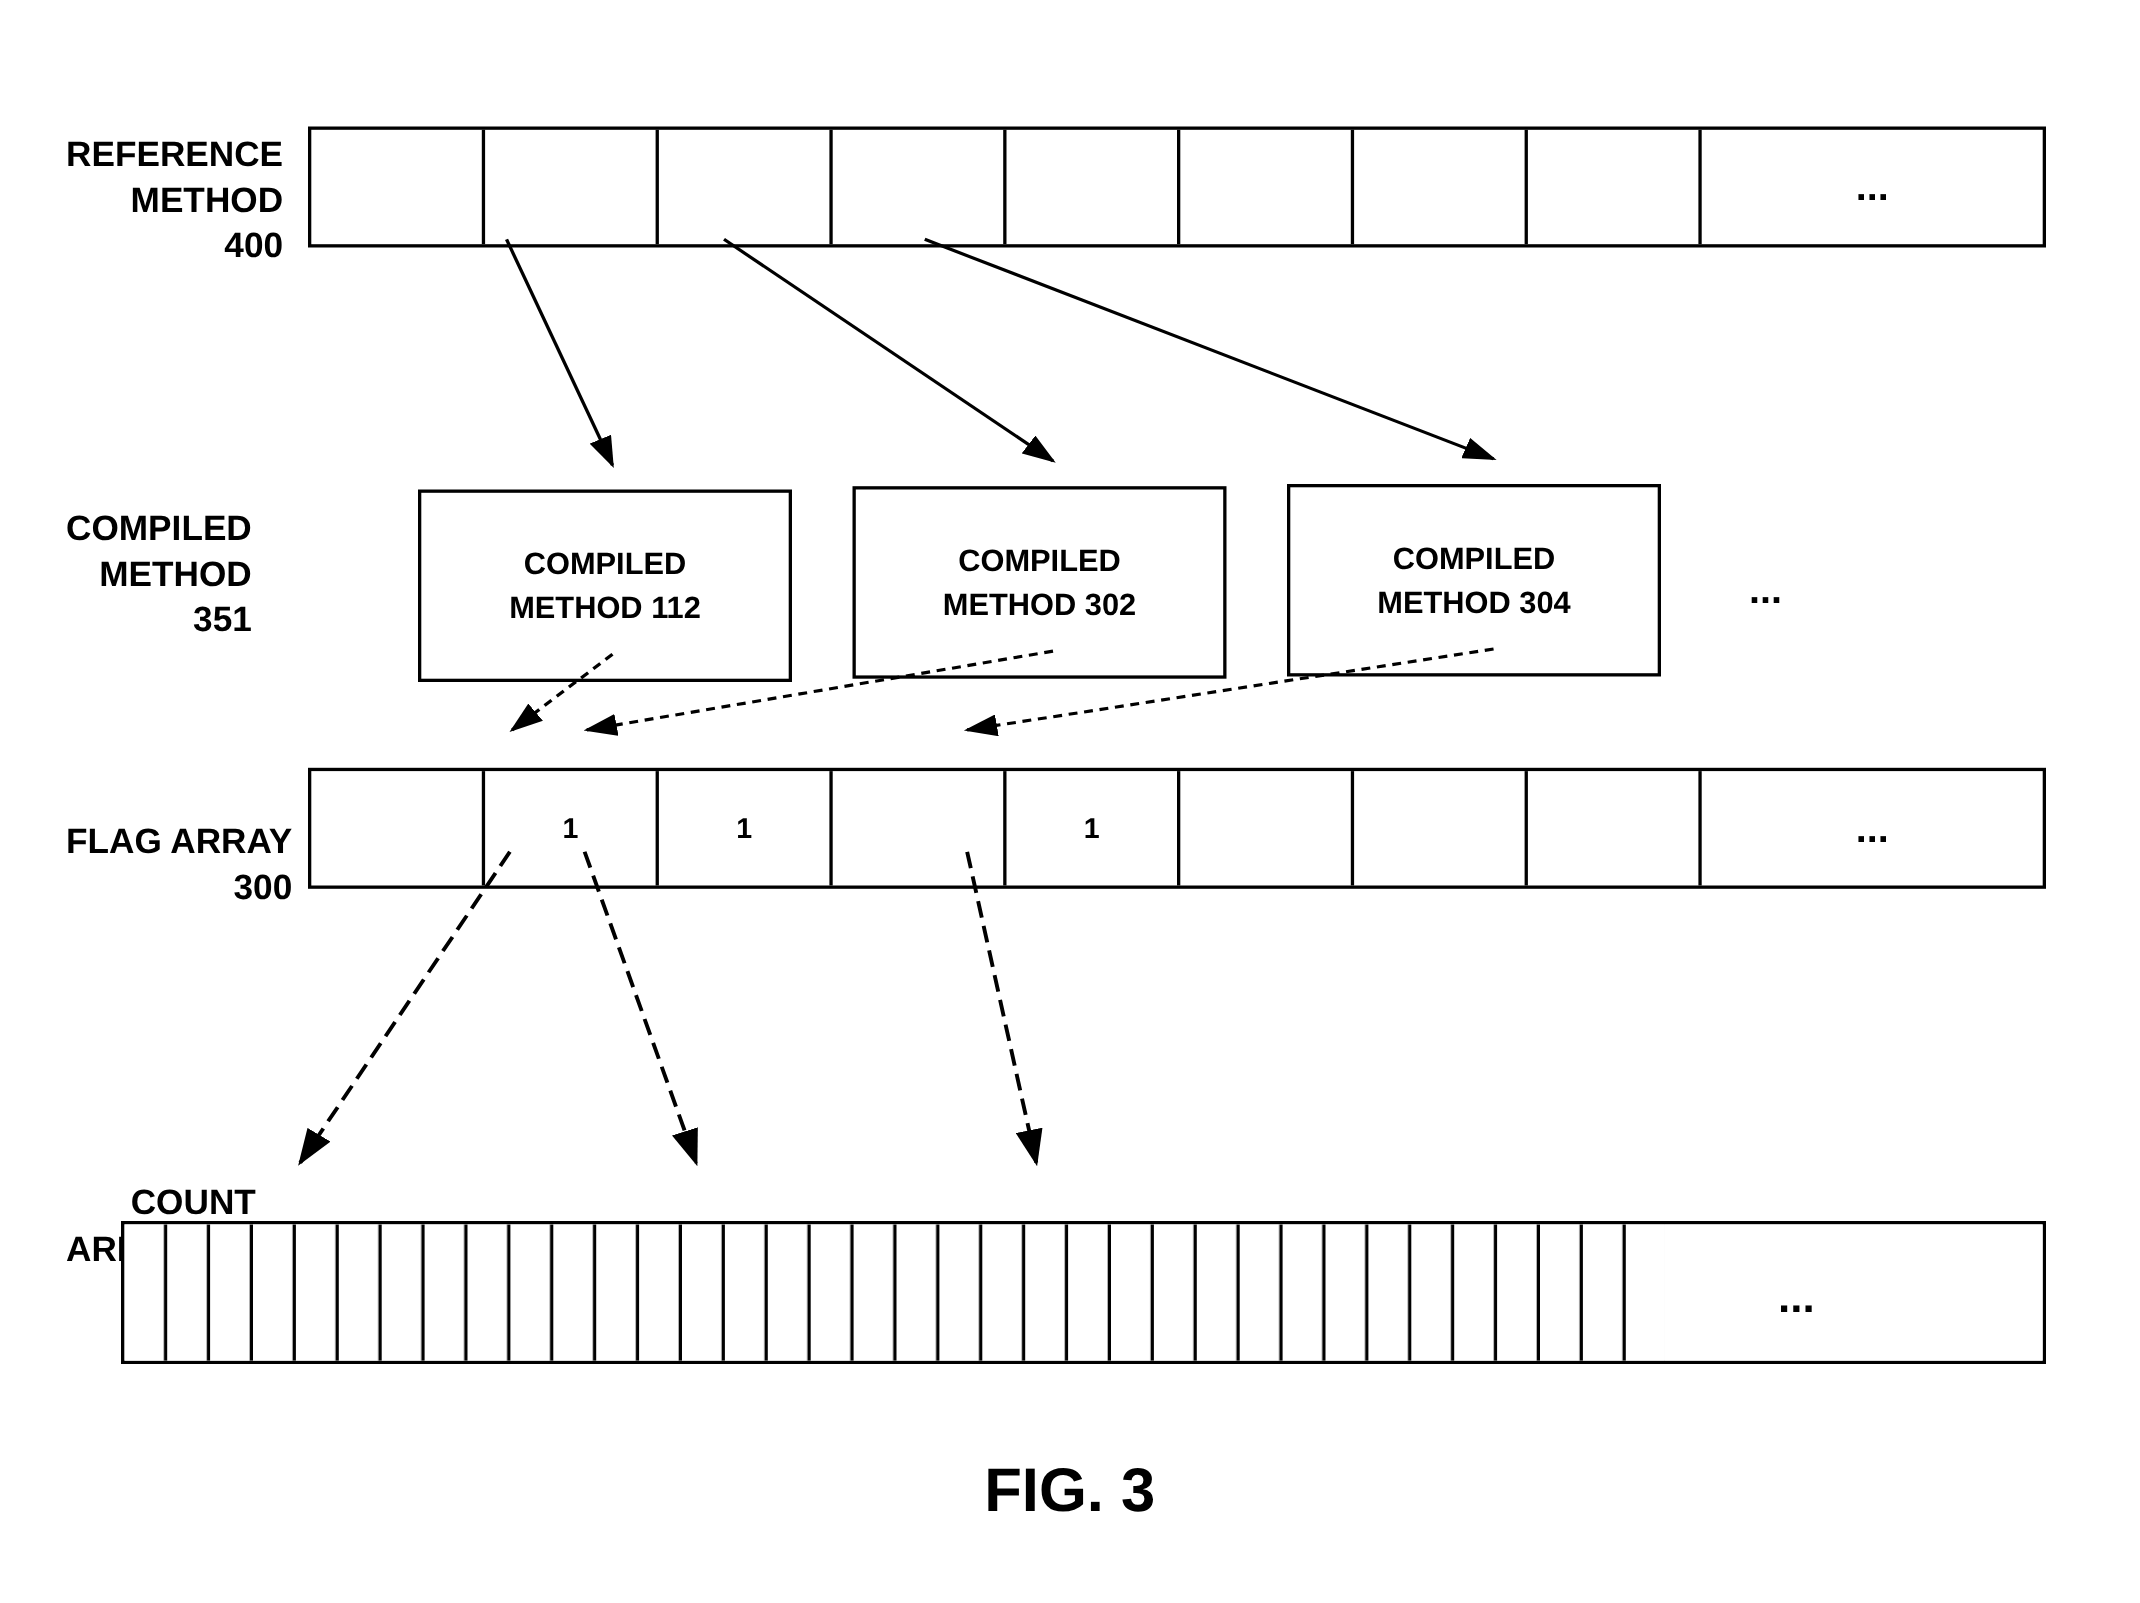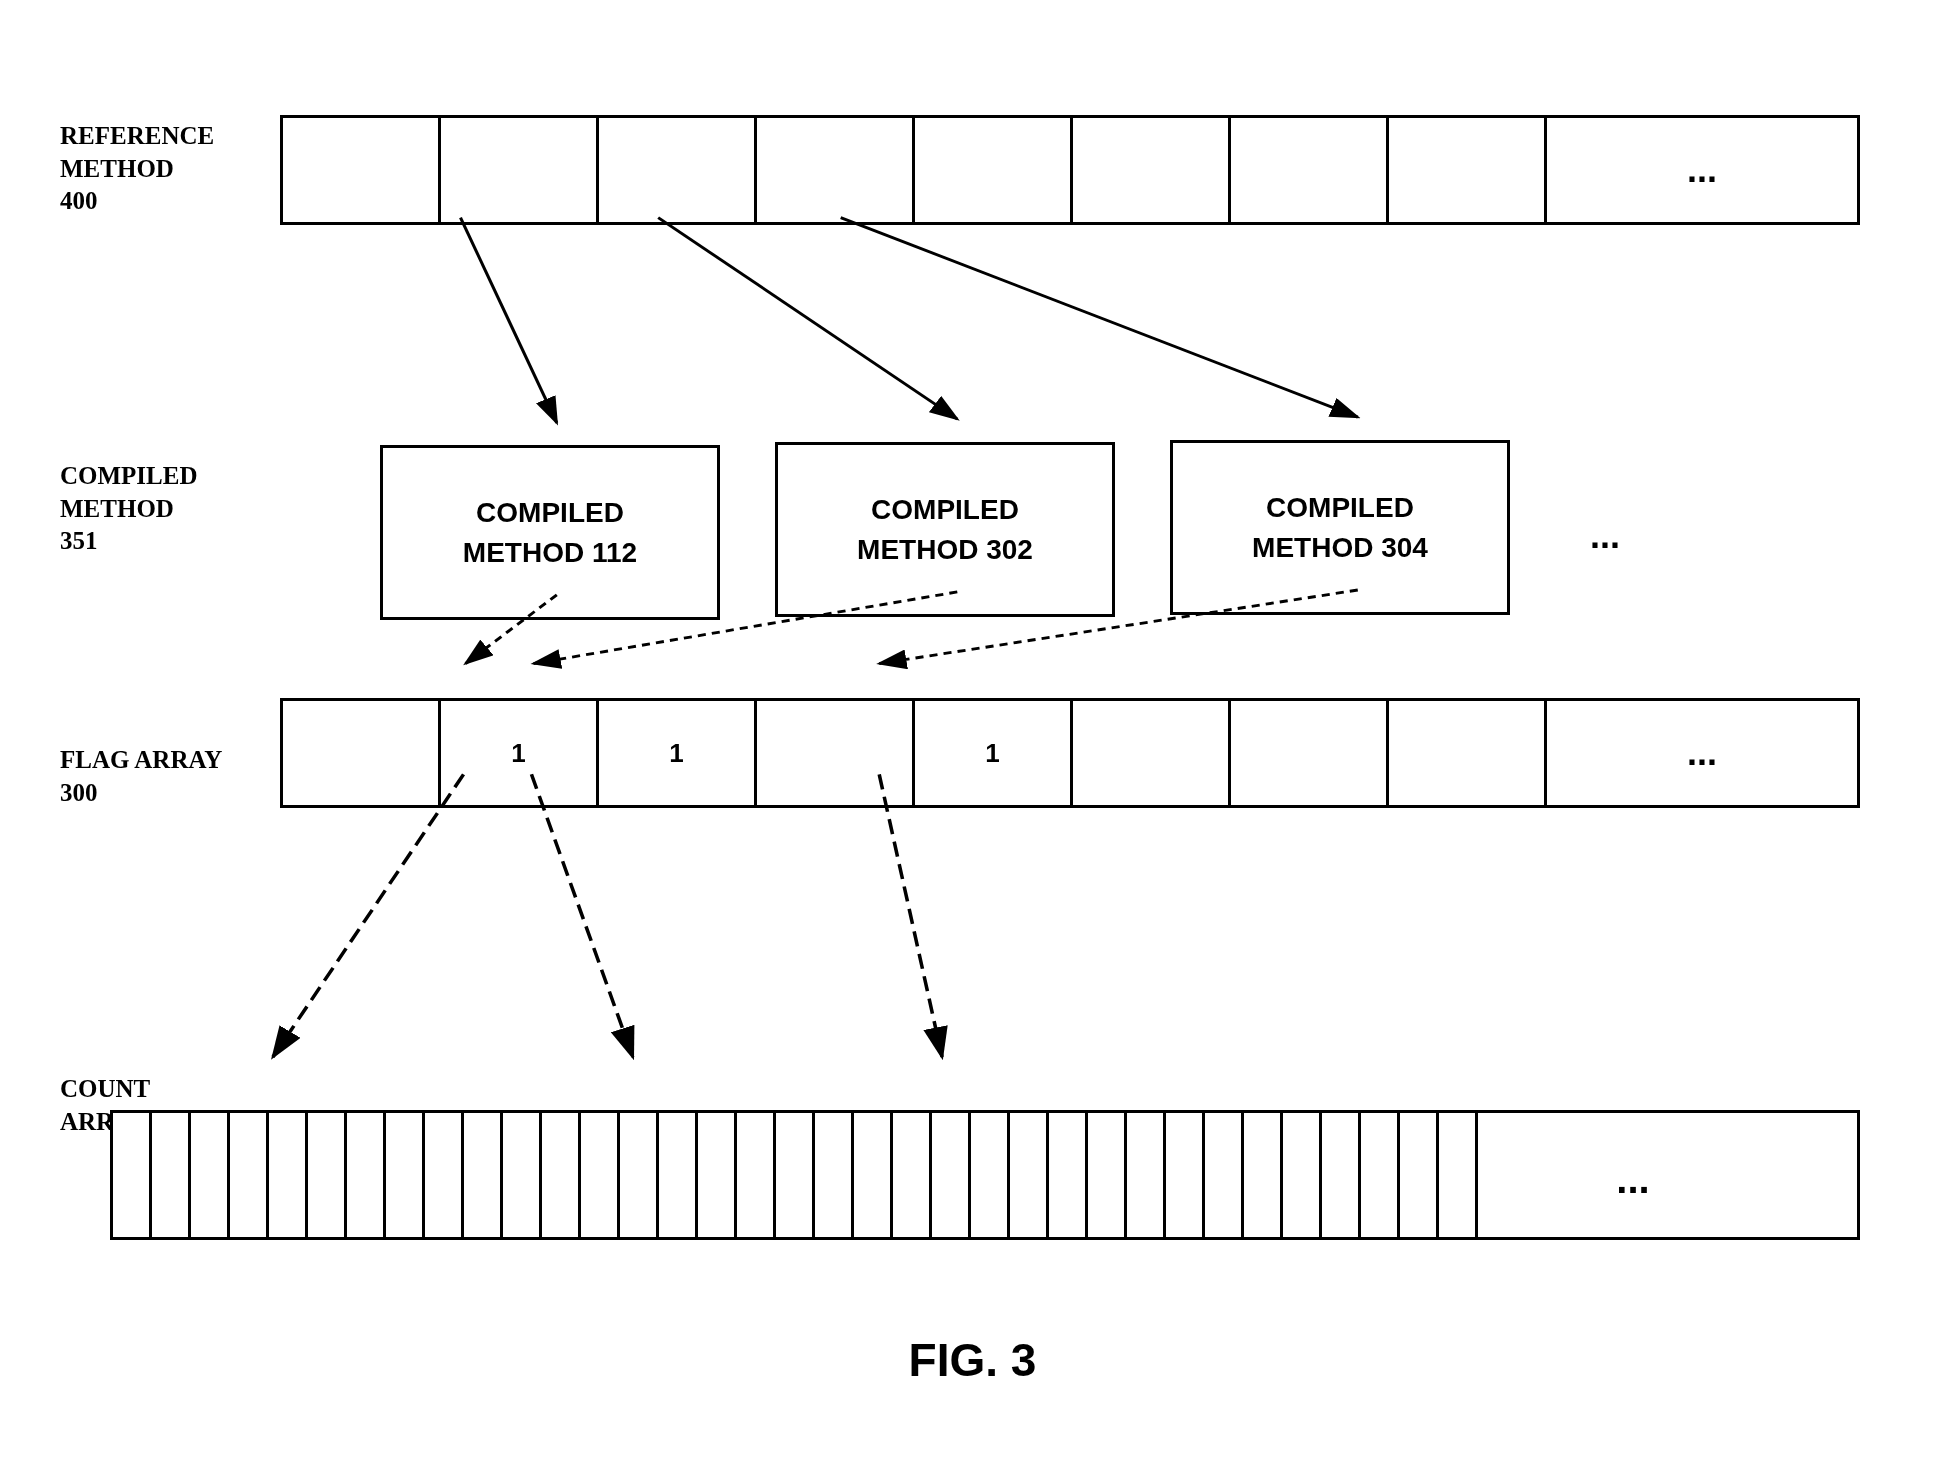--- a/index.html
+++ b/index.html
@@ -16,25 +16,24 @@
       position: absolute;
       top: 60px;
       left: 60px;
       right: 60px;
       bottom: 60px;
     }
 
     
     .label {
       position: absolute;
-      font-size: 25px;
+      font-size: 32px;
       font-weight: bold;
       line-height: 1.3;
-      text-align: left;
-      font-family: Liberation Serif, serif;
+      text-align: right;
     }
 
     
     .array-box {
       position: absolute;
       border: 3px solid #000;
       display: flex;
       flex-direction: row;
       background: #fff;
     }
@@ -84,21 +83,21 @@
       top: 0;
       left: 0;
       width: 100%;
       height: 100%;
       pointer-events: none;
     }
 
     
     .fig-caption {
       position: absolute;
-      font-size: 46px;
+      font-size: 56px;
       font-weight: bold;
       text-align: center;
       width: 100%;
     }
   </style>
 </head>
 <body>
 
 <div class="diagram-container">
 

